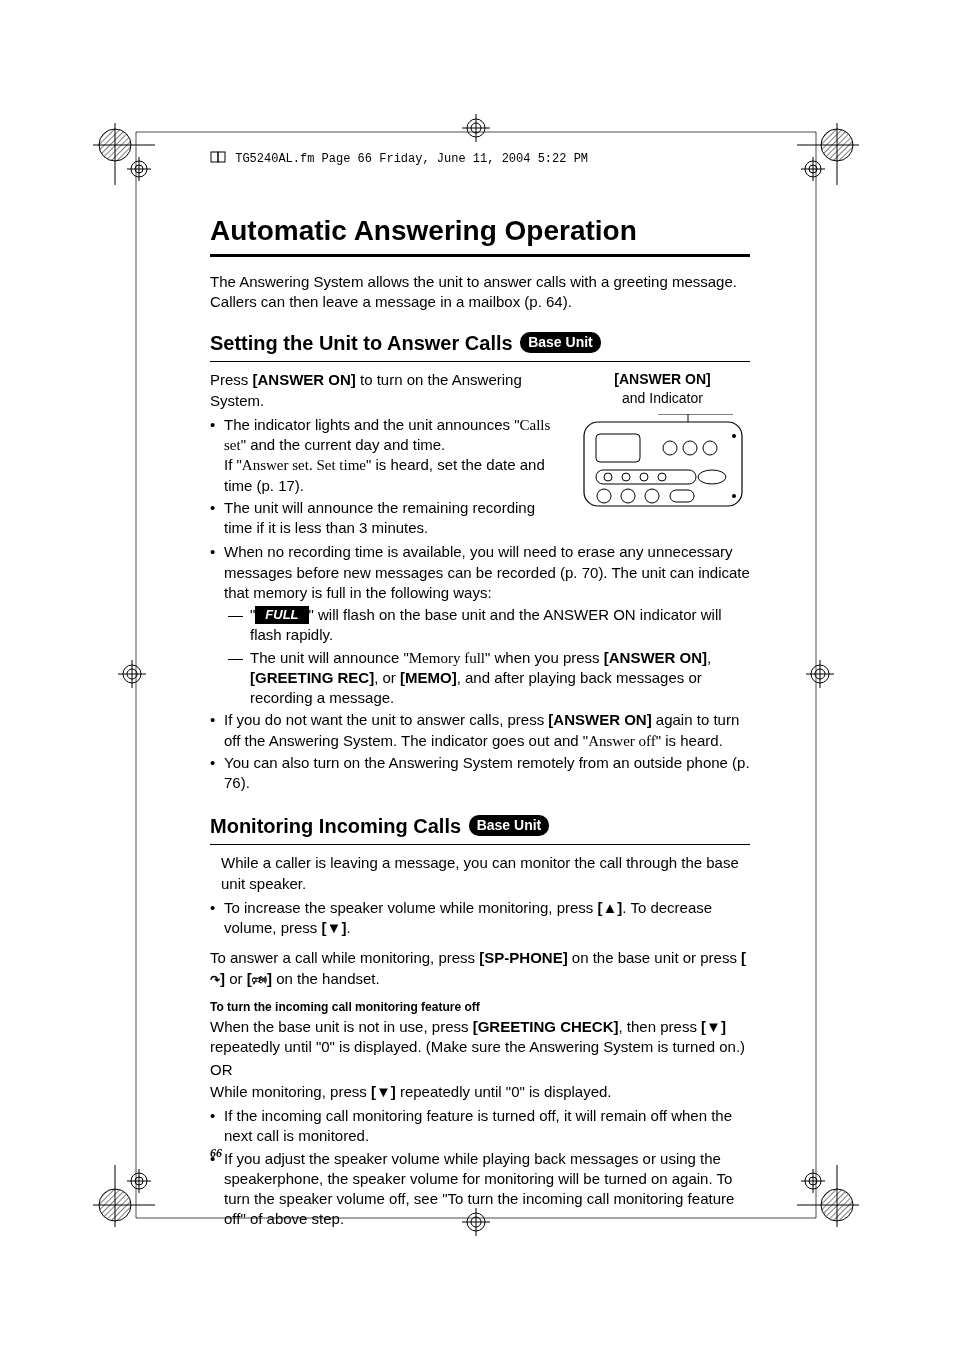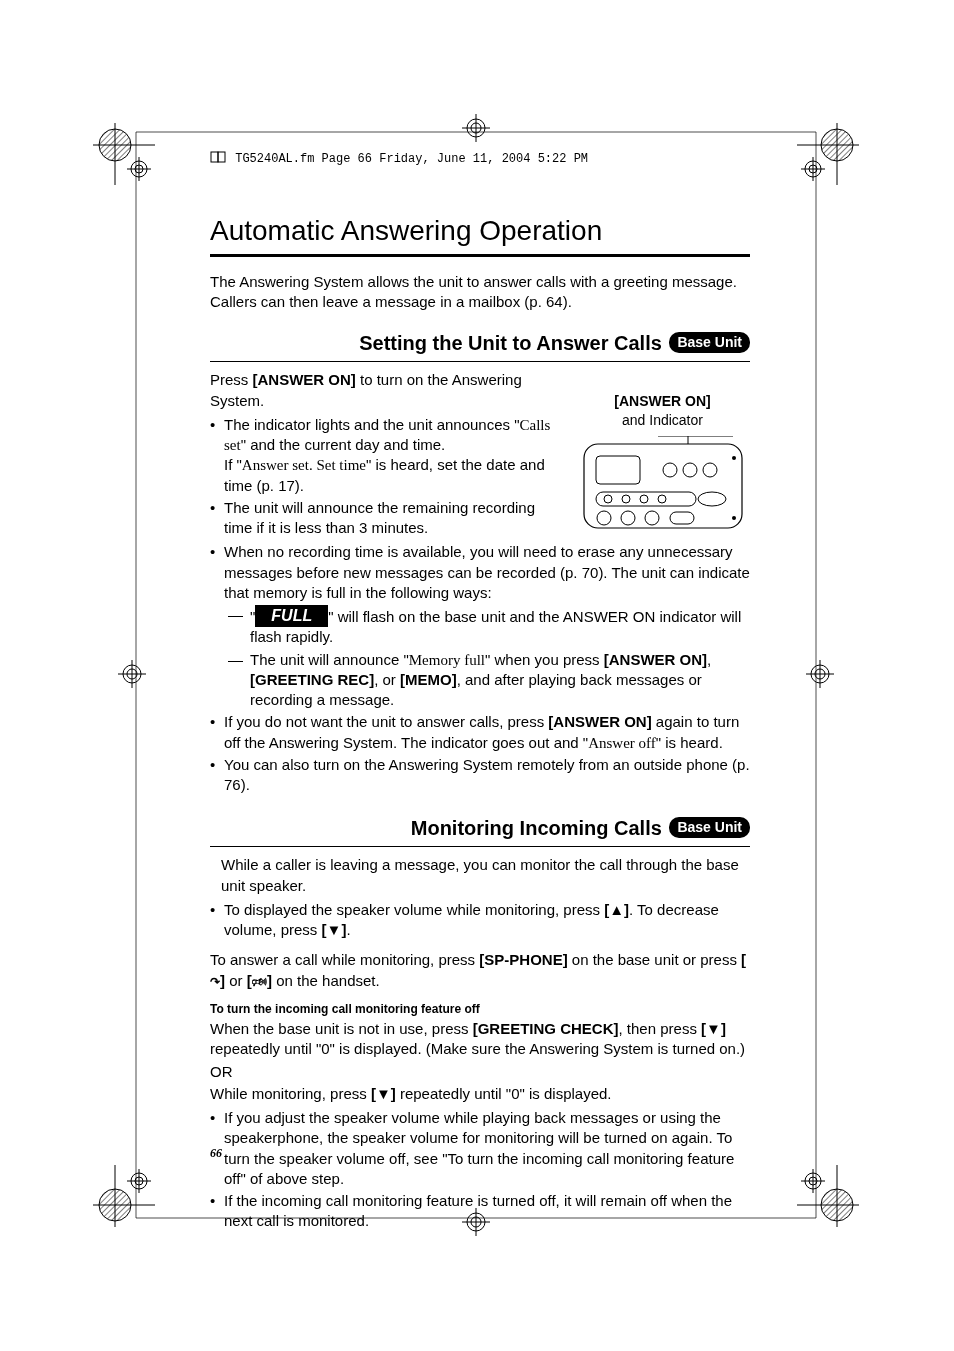--- a/index.html
+++ b/index.html
@@ -20,58 +20,56 @@
     top: 150px;
     width: 540px;
   }
   .header-line {
     font-family: "Courier New", monospace;
     font-size: 12px;
     margin-bottom: 45px;
   }
   .main-title {
     font-size: 28px;
-    font-weight: normal;
+    font-weight: bold;
     margin: 0 0 4px 0;
     font-family: Arial, sans-serif;
   }
   hr.thick {
     border: none;
     border-top: 3px solid #000;
     margin: 0 0 14px 0;
   }
   .intro {
     margin-bottom: 18px;
   }
   .section-title {
     font-size: 20px;
     font-weight: bold;
     margin: 10px 0 4px 0;
-    text-align: right;
   }
   .badge {
     display: inline-block;
     background: #000;
     color: #fff;
     font-size: 14px;
     font-weight: bold;
     padding: 1px 8px;
     border-radius: 10px;
     vertical-align: 3px;
     margin-left: 2px;
   }
   hr.thin {
     border: none;
     border-top: 1px solid #000;
     margin: 0 0 8px 0;
   }
   .flex-row {
     display: flex;
     gap: 20px;
-    align-items: flex-end;
   }
   .left-col {
     flex: 1;
   }
   .right-col {
     width: 175px;
     text-align: center;
     font-size: 14px;
   }
   .dev-illus {
@@ -102,22 +100,22 @@
     content: "—";
     position: absolute;
     left: 4px;
   }
   .full-badge {
     display: inline-block;
     background: #000;
     color: #fff;
     font-style: italic;
     font-weight: bold;
-    font-size: 16px;
-    padding: 0 16px;
+    font-size: 13px;
+    padding: 0 10px;
     vertical-align: 1px;
   }
   .serif {
     font-family: "Times New Roman", serif;
   }
   b { font-weight: bold; }
   .sub-head {
     font-weight: bold;
     font-size: 12px;
     margin-top: 10px;
@@ -306,37 +304,37 @@
   <div class="section-title" style="margin-top:20px">
     <span>Monitoring Incoming Calls</span>
     <span class="badge">Base Unit</span>
   </div>
   <hr class="thin">
 
   <p style="margin:4px 11px">While a caller is leaving a message, you can monitor the call through the base unit speaker.</p>
 
   <ul class="bullets">
     <li>
-      <span>To displayed the speaker volume while monitoring, press </span><b>[▲]</b><span>. To decrease volume, press </span><b>[▼]</b><span>.</span>
+      <span>To increase the speaker volume while monitoring, press </span><b>[▲]</b><span>. To decrease volume, press </span><b>[▼]</b><span>.</span>
     </li>
   </ul>
 
   <p style="margin:10px 0">
     <span>To answer a call while monitoring, press </span><b>[SP-PHONE]</b><span> on the base unit or press </span><b><span>[</span><span class="sym">↷</span><span>]</span></b><span> or </span><b><span>[</span><span class="sym">🕬</span><span>]</span></b><span> on the handset.</span>
   </p>
 
   <div class="sub-head">To turn the incoming call monitoring feature off</div>
   <p style="margin:2px 0">
     <span>When the base unit is not in use, press </span><b>[GREETING CHECK]</b><span>, then press </span><b>[▼]</b><span> repeatedly until "0" is displayed. (Make sure the Answering System is turned on.)</span>
   </p>
   <div>OR</div>
   <p style="margin:2px 0">
     <span>While monitoring, press </span><b>[▼]</b><span> repeatedly until "0" is displayed.</span>
   </p>
 
   <ul class="bullets">
+    <li>If the incoming call monitoring feature is turned off, it will remain off when the next call is monitored.</li>
     <li>If you adjust the speaker volume while playing back messages or using the speakerphone, the speaker volume for monitoring will be turned on again. To turn the speaker volume off, see "To turn the incoming call monitoring feature off" of above step.</li>
-    <li>If the incoming call monitoring feature is turned off, it will remain off when the next call is monitored.</li>
   </ul>
 
 </div>
 
 <div class="page-num">66</div>
 
 </body></html>

